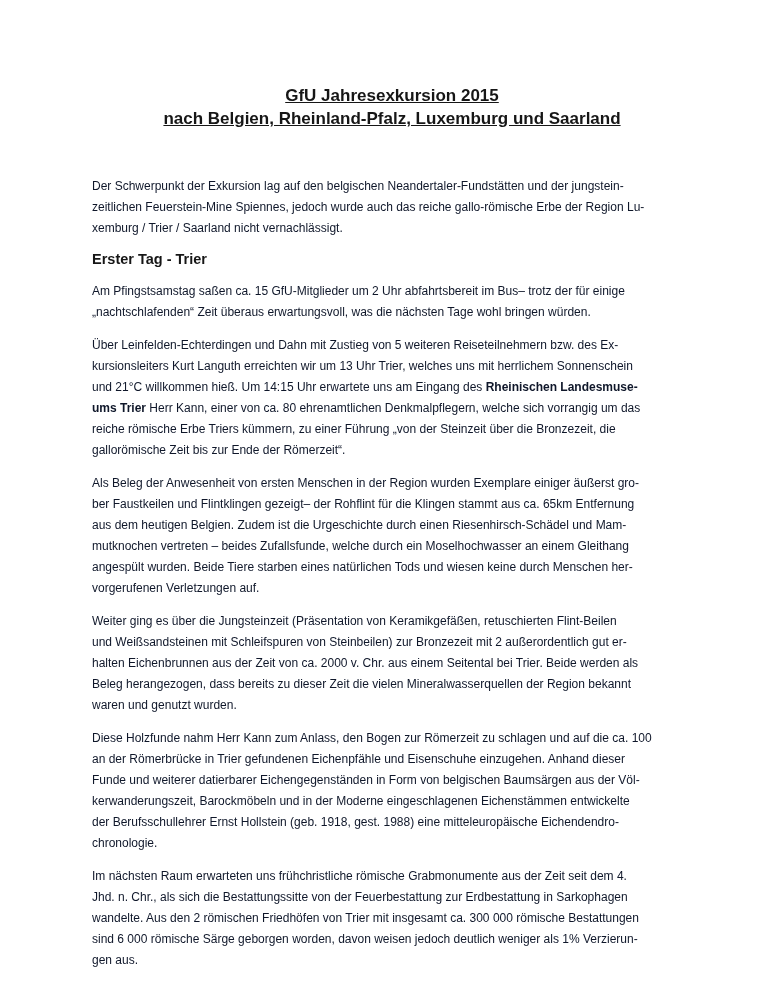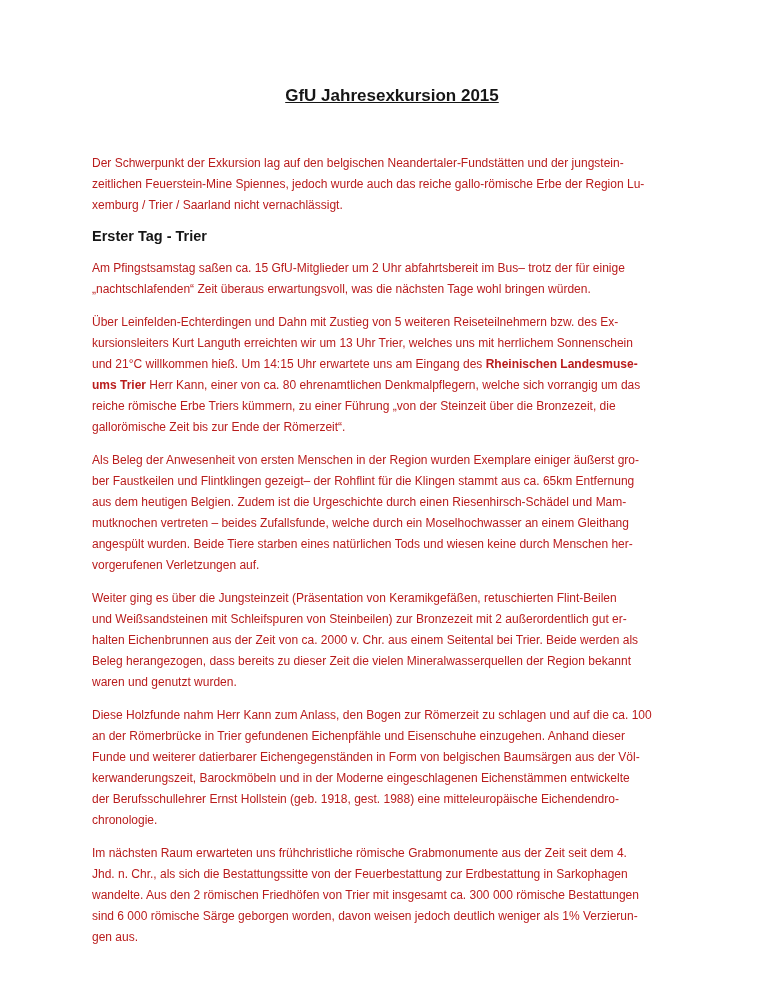--- a/index.html
+++ b/index.html
@@ -37,21 +37,21 @@
     text-align: center;
     font-size: 15px;
     font-weight: normal;
     color: #222222;
     margin-bottom: 44px;
   }
   .para {
     font-size: 12px;
     line-height: 21px;
     white-space: pre-line;
-    color: #b91c1c;
+    color: #0f172a;
     margin-bottom: 12px;
   }
   .section-heading {
     font-size: 14.5px;
     font-weight: bold;
     color: #161616;
     margin-top: 10px;
     margin-bottom: 14px;
   }
   .bold-inline {
@@ -59,20 +59,21 @@
   }
 </style>
 </head>
 <body>
 
 <div class="page">
   <div class="content">
 
     <div class="title-block">
       <div class="title-line">GfU Jahresexkursion 2015</div>
+      <div class="title-line">nach Belgien, Rheinland-Pfalz, Luxemburg und Saarland</div>
     </div>
 
 
     <div class="para">Der Schwerpunkt der Exkursion lag auf den belgischen Neandertaler-Fundstätten und der jungstein-
 zeitlichen Feuerstein-Mine Spiennes, jedoch wurde auch das reiche gallo-römische Erbe der Region Lu-
 xemburg / Trier / Saarland nicht vernachlässigt.</div>
 
     <div class="section-heading">Erster Tag - Trier</div>
 
     <div class="para">Am Pfingstsamstag saßen ca. 15 GfU-Mitglieder um 2 Uhr abfahrtsbereit im Bus– trotz der für einige

